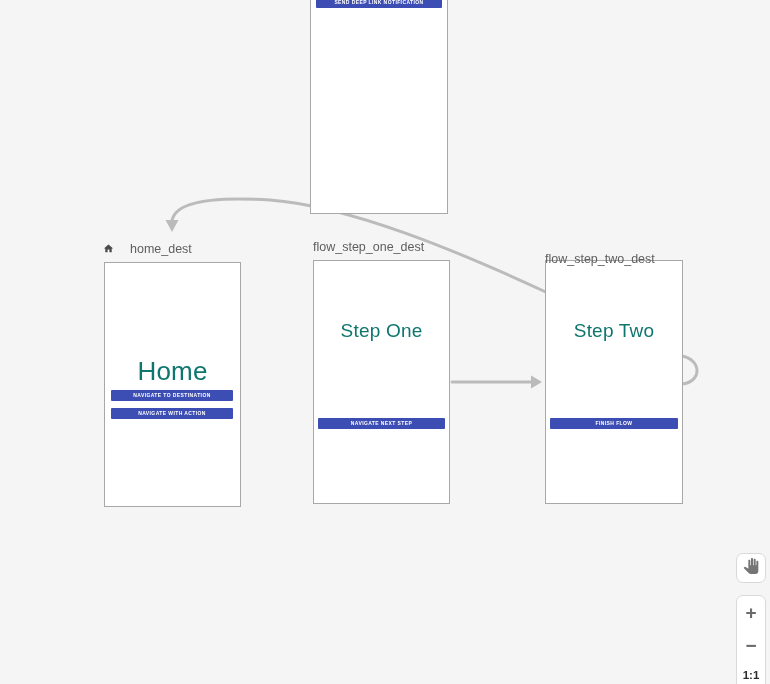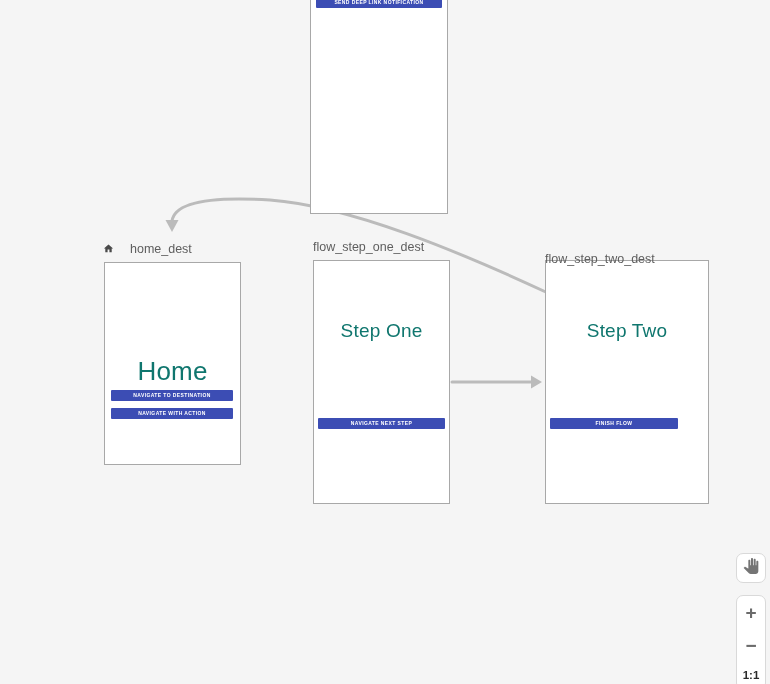--- a/index.html
+++ b/index.html
@@ -17,23 +17,23 @@
   svg.edges { position: absolute; left: 0; top: 0; z-index: 1; }
 
   
   .screen {
     position: absolute;
     background: #ffffff;
     border: 1px solid #a8a8a8;
     z-index: 2;
   }
   .screen-deeplink { left: 310px; top: -7px; width: 138px; height: 221px; }
-  .screen-home     { left: 104px; top: 262px; width: 137px; height: 203px; }
+  .screen-home     { left: 104px; top: 262px; width: 137px; height: 245px; }
   .screen-step-one { left: 313px; top: 260px; width: 137px; height: 244px; }
-  .screen-step-two { left: 545px; top: 260px; width: 164px; height: 244px; }
+  .screen-step-two { left: 545px; top: 260px; width: 138px; height: 244px; }
 
   .preview-title {
     position: absolute; left: 0; right: 0;
     text-align: center;
     color: #0f766e;
     font-weight: 500;
     letter-spacing: 0.2px;
   }
   .title-home { top: 93px; font-size: 26px; }
   .title-step { top: 59px; font-size: 19px; }

